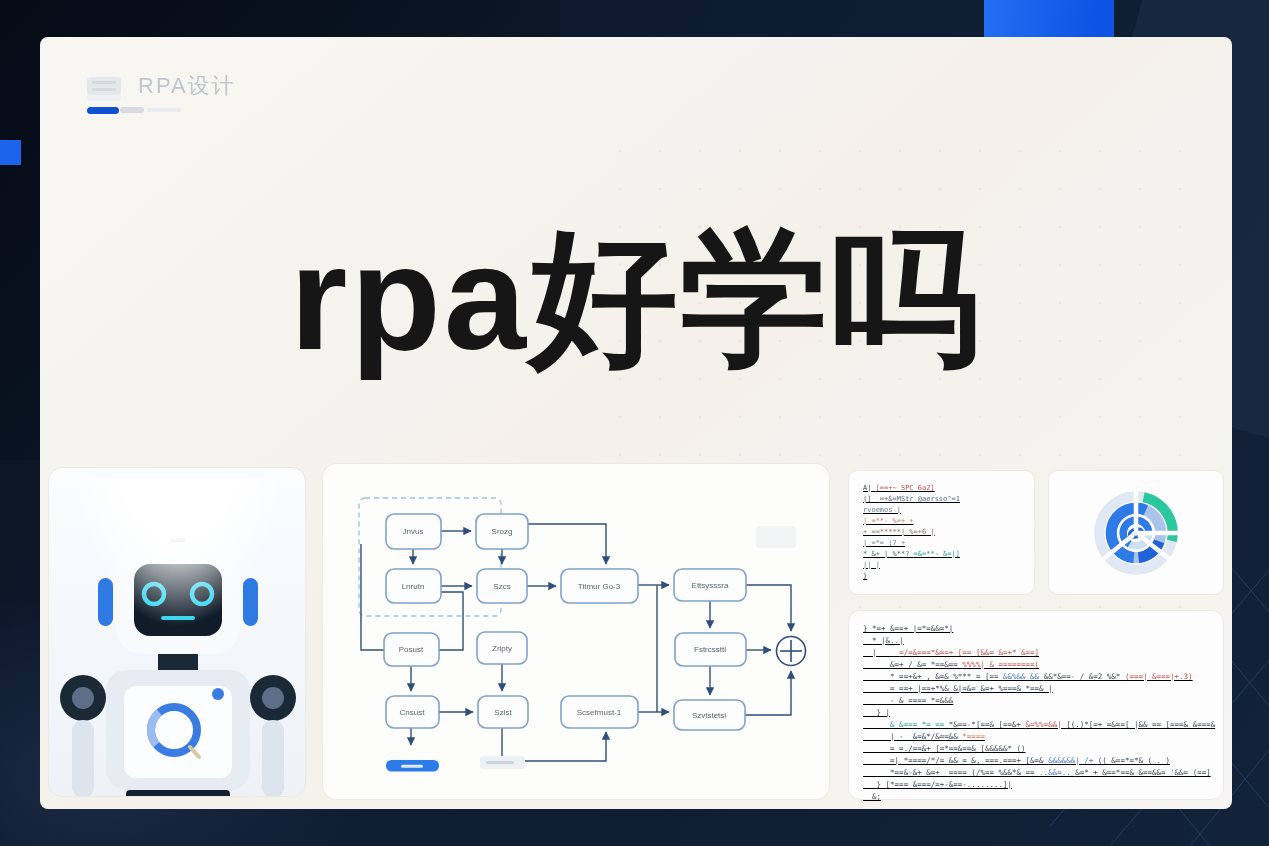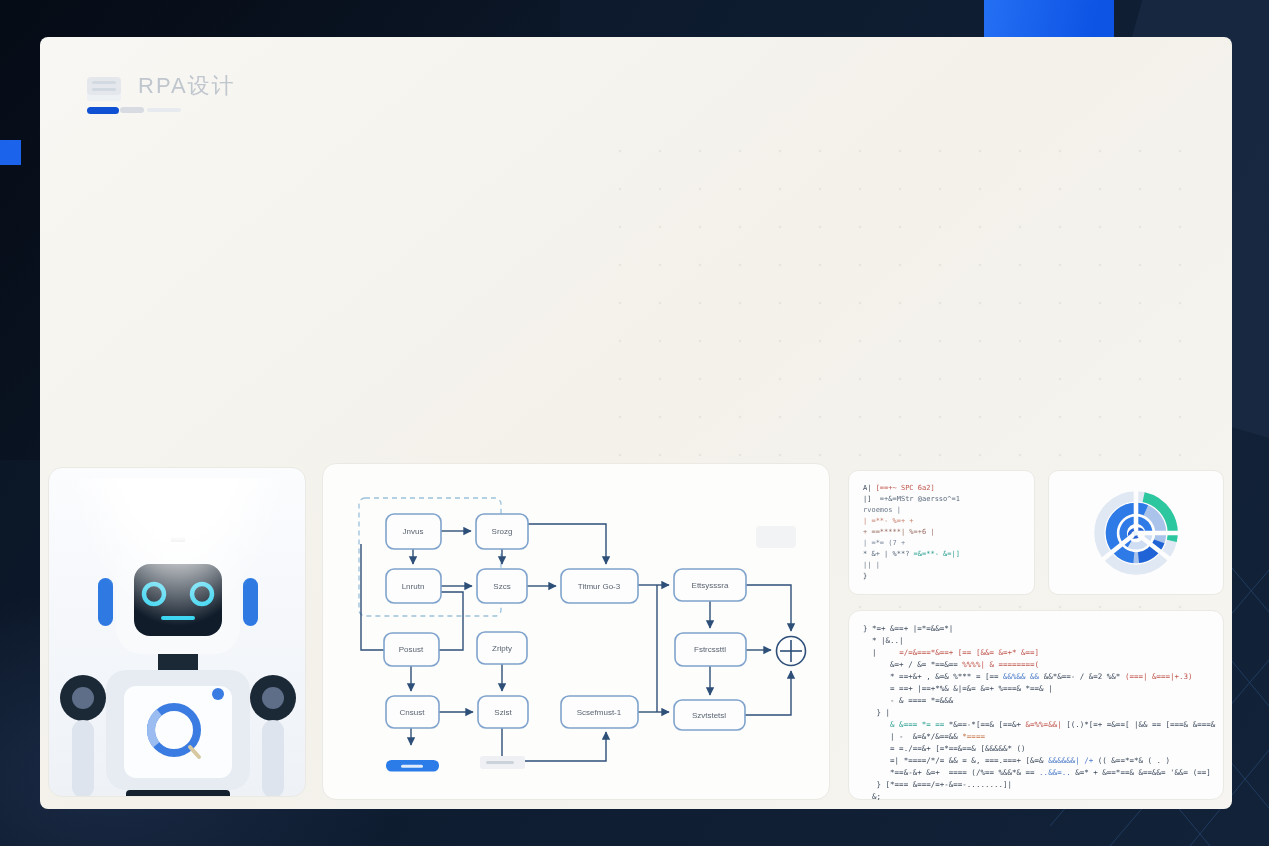--- a/index.html
+++ b/index.html
@@ -41,21 +41,21 @@
       background:linear-gradient(180deg,#fbfcfe 0%,#eef2f7 100%);}
   .p-robot .sheen{position:absolute;left:14px;top:10px;width:230px;height:150px;border-radius:20px;
       background:radial-gradient(ellipse at 50% -40%,#ffffff 40%,rgba(255,255,255,0) 70%);}
   .p-flow{left:282px;top:426px;width:508px;height:337px;background:#fdfdfc;}
   .p-code1{left:808px;top:433px;width:187px;height:125px;border-radius:10px;}
   .p-logo{left:1008px;top:433px;width:176px;height:125px;border-radius:10px;
       display:flex;align-items:center;justify-content:center;}
   .p-code2{left:808px;top:573px;width:376px;height:190px;border-radius:12px;}
   
   .code{padding:12px 10px 0 14px;font-family:"DejaVu Sans Mono","Liberation Mono",monospace;
-      filter:blur(.45px);white-space:pre;overflow:hidden;}
+      filter:blur(.45px);white-space:pre;overflow:hidden;text-decoration:underline;}
   .p-code1 .code{font-size:7px;line-height:11px;}
   .p-code2 .code{font-size:7.5px;line-height:12px;}
   
   .flow-label{font-size:8px;fill:#5a6472;filter:blur(.55px);
       font-family:"Liberation Sans","DejaVu Sans",sans-serif;}
 </style>
 </head>
 <body>
 <div class="stage">
 
@@ -84,20 +84,21 @@
 
     <div class="hdr-logo">
         <i></i>
         <i></i>
       </div>
     <div class="hdr-name">RPA设计</div>
     <div class="hdr-bar-blue"></div>
     <div class="hdr-bar-gray"></div>
     <div class="hdr-bar-gray2"></div>
 
+    <div class="title">rpa好学吗</div>
 
     <div class="panel p-robot">
       <div class="sheen"></div>
       <svg width="258" height="330" viewBox="0 0 258 330">
         <circle cx="129" cy="40" r="15" fill="#7fb0ea"></circle>
         <rect x="122" y="52" width="14" height="24" fill="#222e3e"></rect>
         <rect x="49" y="110" width="15" height="48" rx="7.5" fill="#2e7ae2"></rect>
         <rect x="194" y="110" width="15" height="48" rx="7.5" fill="#2e7ae2"></rect>
         <rect x="67" y="74" width="124" height="112" rx="26" fill="#f8fafc"></rect>
         <rect x="85" y="96" width="88" height="72" rx="16" fill="#101c2a"></rect>

